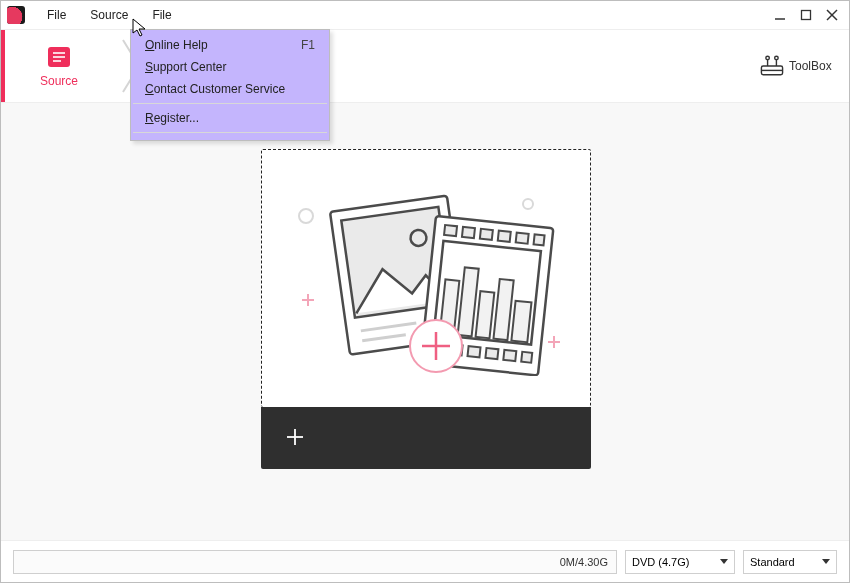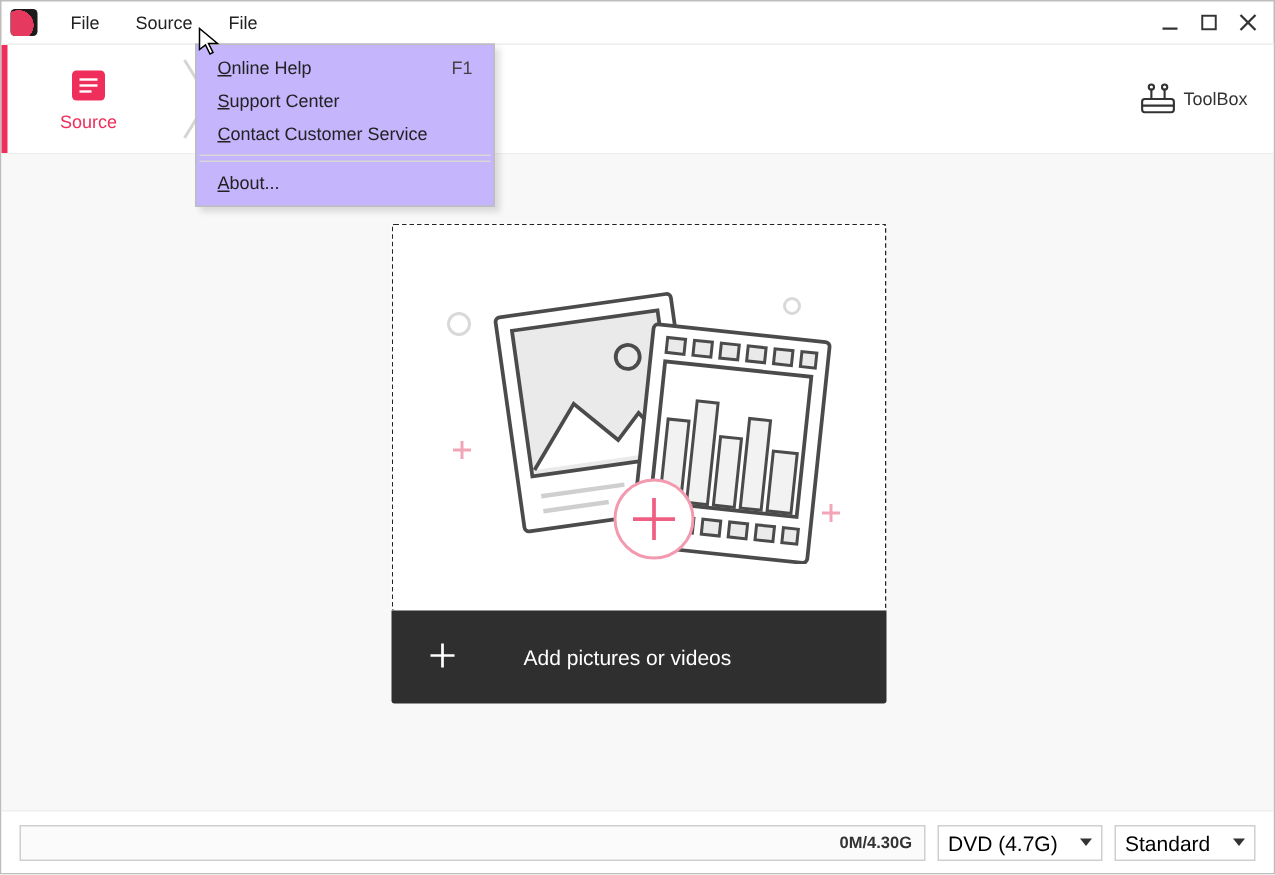--- a/index.html
+++ b/index.html
@@ -28,22 +28,22 @@
   .main { flex:1; background:#f8f8f8; position:relative; }
 
   .drop-card { position:absolute; left:260px; top:46px; width:330px; height:320px; }
   .dashed { position:absolute; left:0; top:0; width:330px; height:258px; border:1.5px dashed #222; border-bottom:none; border-radius:2px; background:#fff; }
   .addbar { position:absolute; left:0; top:258px; width:330px; height:62px; background:#2f2f2f; color:#fff; font-size:14px; display:flex; align-items:center; border-radius:0 0 2px 2px; }
   .addbar .plus { margin-left:24px; margin-right:44px; }
   .illus { position:absolute; left:24px; top:36px; }
 
   
   .bottombar { height:42px; border-top:1px solid #eee; background:#fff; display:flex; align-items:center; padding:0 12px; gap:8px; }
-  .progress { flex:1; height:24px; border:1px solid #cfcfcf; background:#fbfbfb; display:flex; align-items:center; justify-content:flex-end; padding:0 8px; font-size:11px; color:#333;font-weight:bold; }
-  .sel { height:24px; border:1px solid #cfcfcf; background:#fff; font-size:14px; display:flex; align-items:center; padding:0 6px; gap:6px; }
+  .progress { flex:1; height:24px; border:1px solid #cfcfcf; background:#fbfbfb; display:flex; align-items:center; justify-content:flex-end; padding:0 8px; font-size:11px; color:#333; }
+  .sel { height:24px; border:1px solid #cfcfcf; background:#fff; font-size:11px; display:flex; align-items:center; padding:0 6px; gap:6px; }
   .sel .caret { border-left:4px solid transparent; border-right:4px solid transparent; border-top:5px solid #333; }
 
   
   .dropdown { position:absolute; left:129px; top:28px; width:200px; background:#c4b5fd; border:1px solid #bdbdbd; box-shadow: 3px 3px 4px rgba(0,0,0,0.12); z-index:50; font-size:12px; color:#222; padding:4px 0; }
   .dd-item { height:22px; display:flex; align-items:center; padding:0 14px; justify-content:space-between; cursor:default; }
   .dd-item span.l u { text-decoration: underline; }
   .dd-sep { height:1px; background:#d8d8d8; margin:3px 2px; }
   .shortcut { color:#444; }
 
   
@@ -183,21 +183,20 @@
           </svg>
         </div>
       </div>
       <div class="addbar">
         <span class="plus">
           <svg width="20" height="20" viewBox="0 0 20 20">
               <line x1="10" y1="2" x2="10" y2="18" stroke="#fff" stroke-width="1.8"></line>
               <line x1="2" y1="10" x2="18" y2="10" stroke="#fff" stroke-width="1.8"></line>
             </svg>
         </span>
-        <span>Add pictures or videos</span>
       </div>
     </div>
   </div>
 
   <div class="bottombar">
     <div class="progress">
       <span>0M/4.30G</span>
     </div>
     <div class="sel" style="width:110px;">
       <span>DVD (4.7G)</span>
@@ -218,25 +217,25 @@
     </div>
     <div class="dd-item">
         <span class="l"><u>S</u>upport Center</span>
         <span></span>
       </div>
     <div class="dd-item">
         <span class="l"><u>C</u>ontact Customer Service</span>
         <span></span>
       </div>
     <div class="dd-sep"></div>
+    <div class="dd-item">
+        <span class="l"><u>R</u>egister...</span>
+        <span></span>
+      </div>
     <div class="dd-sep"></div>
-    <div class="dd-item">
-        <span class="l"><u>A</u>bout...</span>
-        <span></span>
-      </div>
   </div>
 
   <div class="cursor">
     <svg width="16" height="20" viewBox="0 0 16 20">
       <polygon points="1,1 1,15 5,12 8,18 10,17 7,11 13,11" fill="#fff" stroke="#000" stroke-width="1"></polygon>
     </svg>
   </div>
 
 </div>
 

